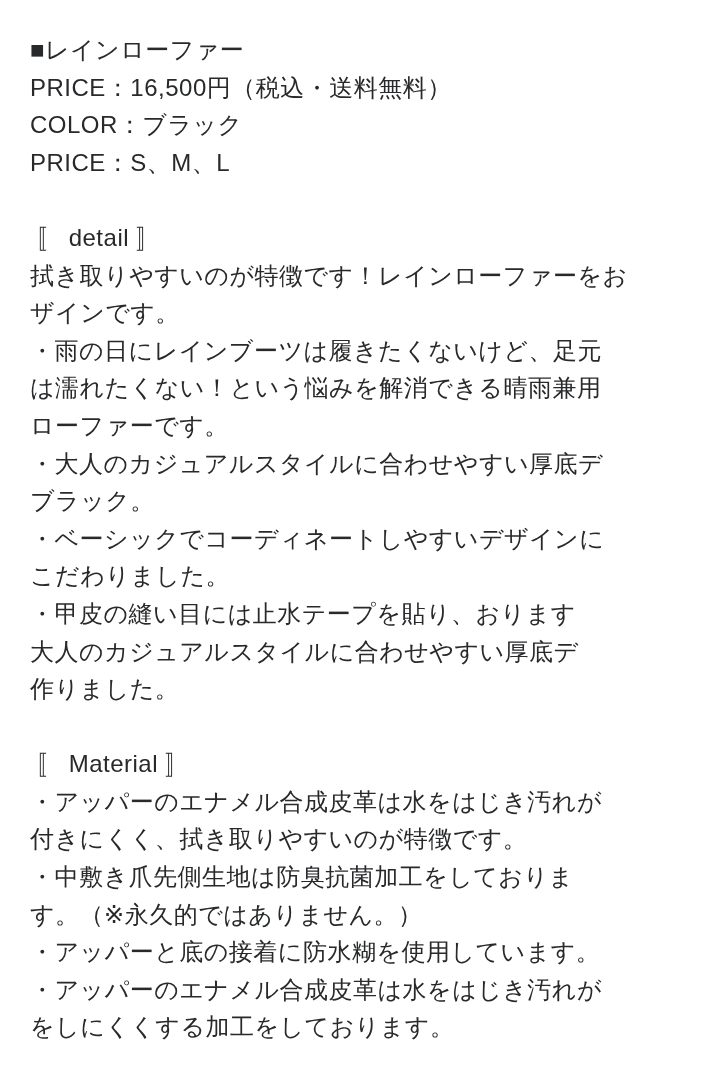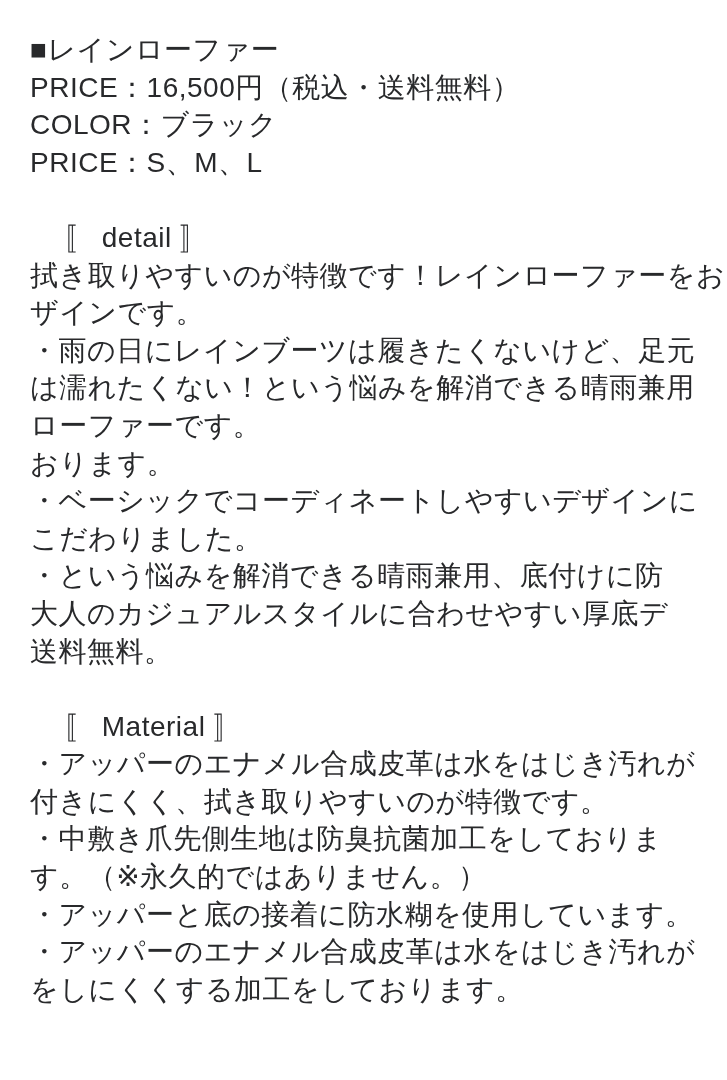--- a/index.html
+++ b/index.html
@@ -13,37 +13,36 @@
     height: 1080px;
     background: #ffffff;
     overflow: hidden;
   }
   .content {
     box-sizing: border-box;
     width: 100%;
     height: 100%;
     padding: 31px 17px 0 30px;
     font-family: "Liberation Sans", "DejaVu Sans", sans-serif;
-    font-size: 28px;
+    font-size: 24px;
     line-height: 37.6px;
     letter-spacing: 0.5px;
     color: #28292b;
     -webkit-font-smoothing: antialiased;
   }
   .line {
     height: 37.6px;
     white-space: nowrap;
     overflow: visible;
   }
   .blank-line {
     height: 37.6px;
   }
   .section-heading {
     padding-left: 7px;
-    margin-left: 28px;
   }
 </style>
 </head>
 <body>
 
 <div class="page">
   <div class="content">
 
     <div class="line">■レインローファー</div>
     <div class="line">PRICE：16,500円（税込・送料無料）</div>
@@ -51,26 +50,27 @@
     <div class="line">PRICE：S、M、L</div>
 
     <div class="blank-line"></div>
 
     <div class="line section-heading">〚 detail 〛</div>
     <div class="line">拭き取りやすいのが特徴です！レインローファーをお</div>
     <div class="line">ザインです。</div>
     <div class="line">・雨の日にレインブーツは履きたくないけど、足元</div>
     <div class="line">は濡れたくない！という悩みを解消できる晴雨兼用</div>
     <div class="line">ローファーです。</div>
-    <div class="line">おります。</div>
+    <div class="line">・大人のカジュアルスタイルに合わせやすい厚底デ</div>
+    <div class="line">ブラック。</div>
     <div class="line">・ベーシックでコーディネートしやすいデザインに</div>
     <div class="line">こだわりました。</div>
-    <div class="line">・という悩みを解消できる晴雨兼用、底付けに防</div>
+    <div class="line">・甲皮の縫い目には止水テープを貼り、おります</div>
     <div class="line">大人のカジュアルスタイルに合わせやすい厚底デ</div>
-    <div class="line">送料無料。</div>
+    <div class="line">作りました。</div>
 
     <div class="blank-line"></div>
 
     <div class="line section-heading">〚 Material 〛</div>
     <div class="line">・アッパーのエナメル合成皮革は水をはじき汚れが</div>
     <div class="line">付きにくく、拭き取りやすいのが特徴です。</div>
     <div class="line">・中敷き爪先側生地は防臭抗菌加工をしておりま</div>
     <div class="line">す。（※永久的ではありません。）</div>
     <div class="line">・アッパーと底の接着に防水糊を使用しています。</div>
     <div class="line">・アッパーのエナメル合成皮革は水をはじき汚れが</div>

